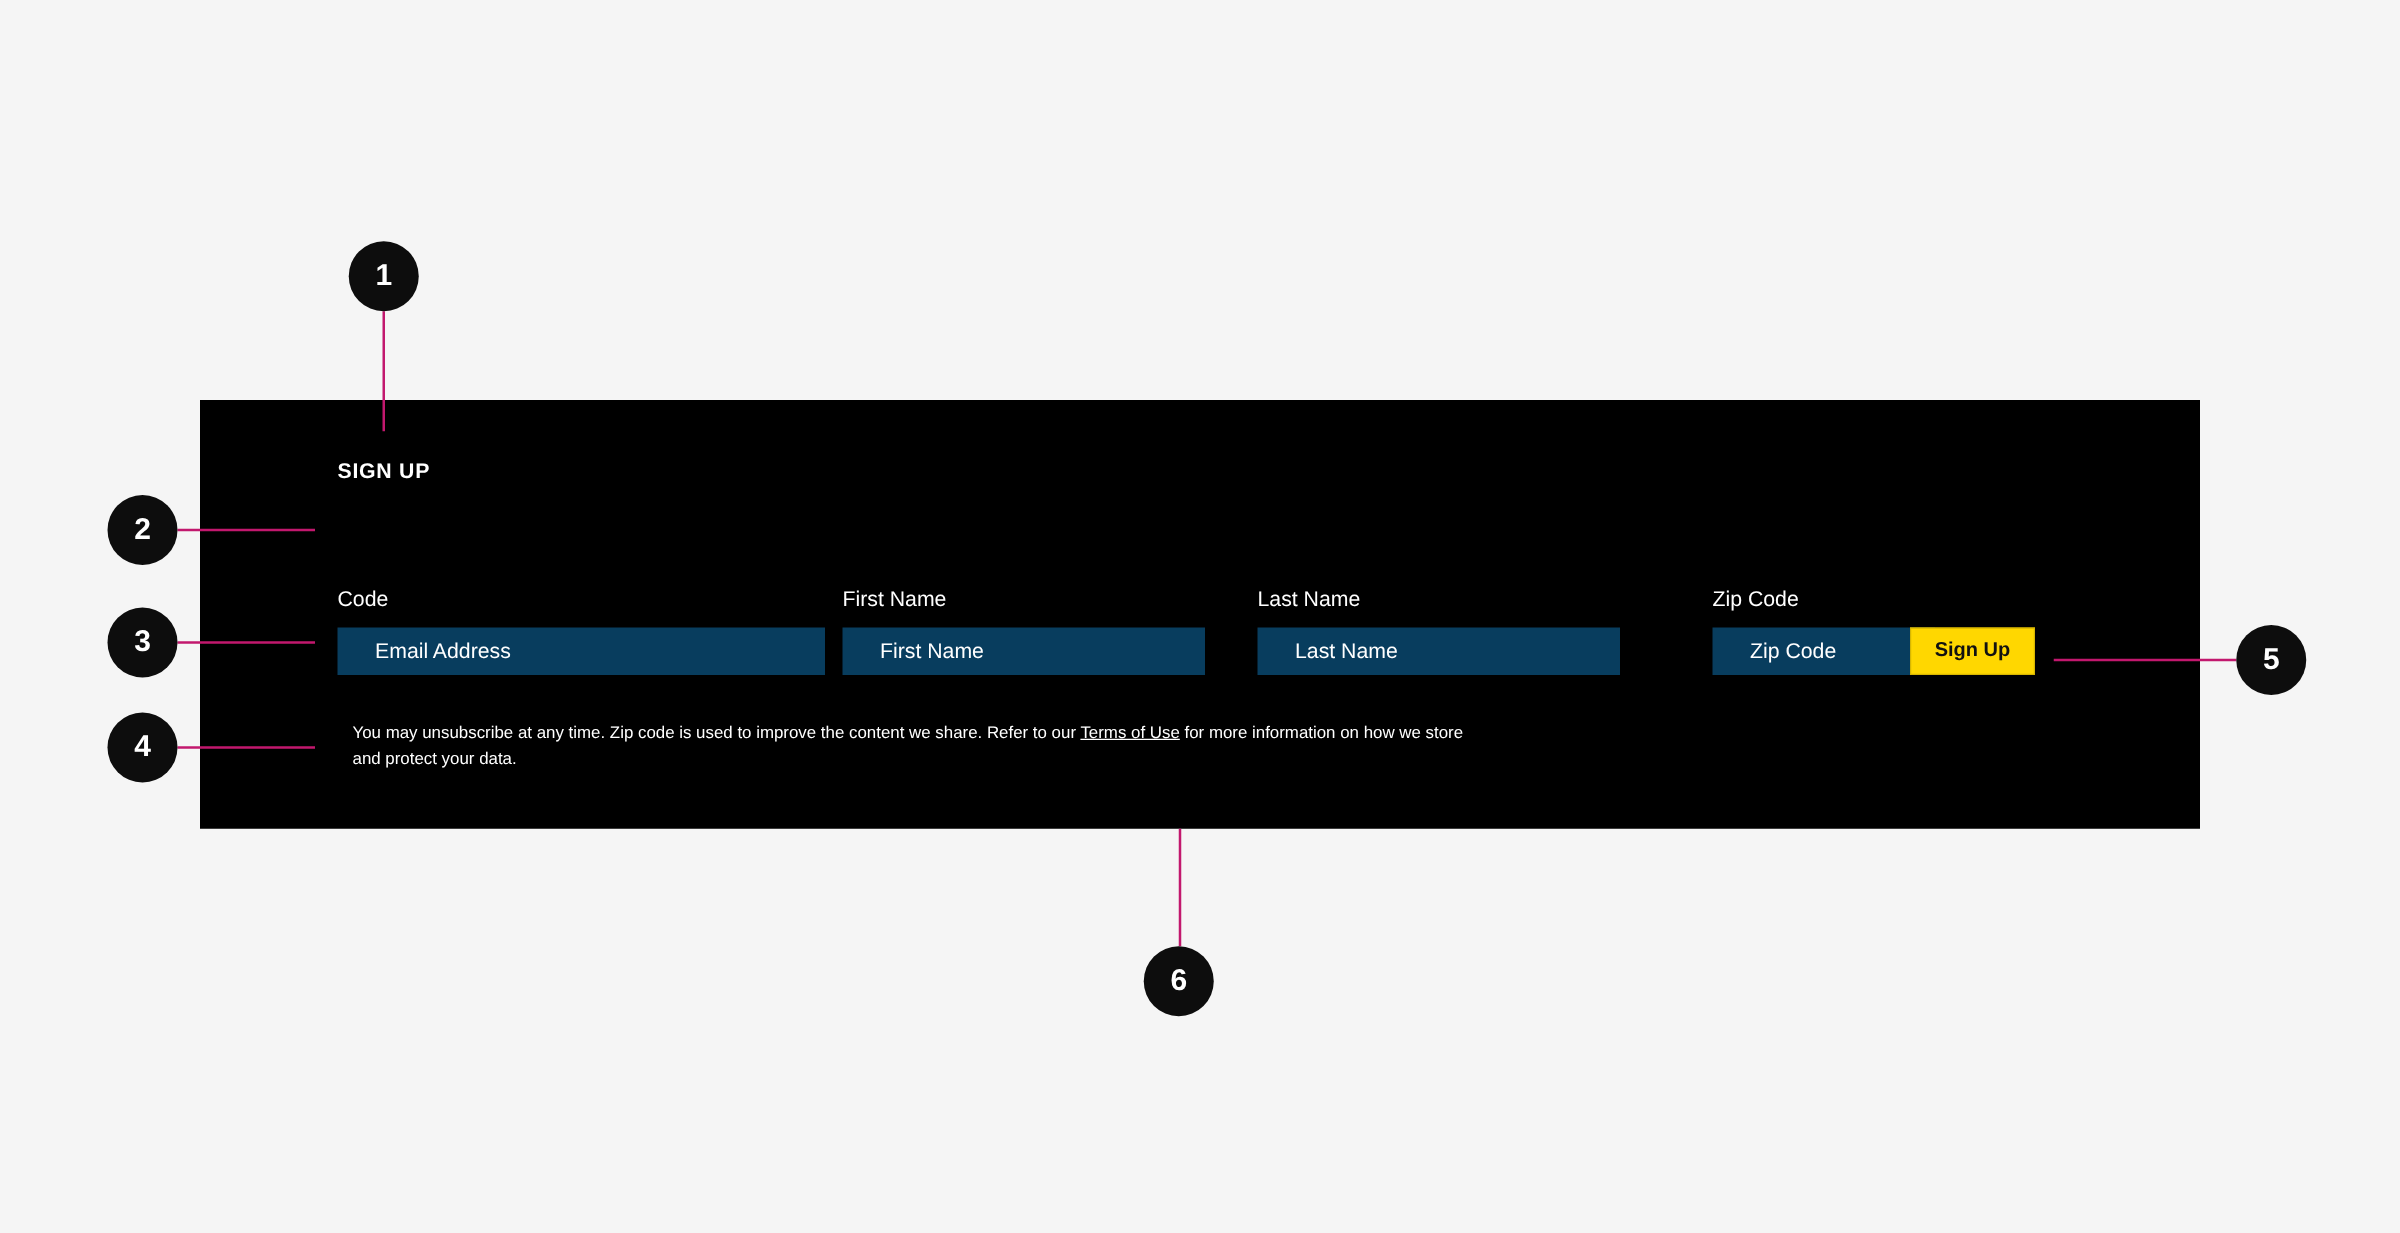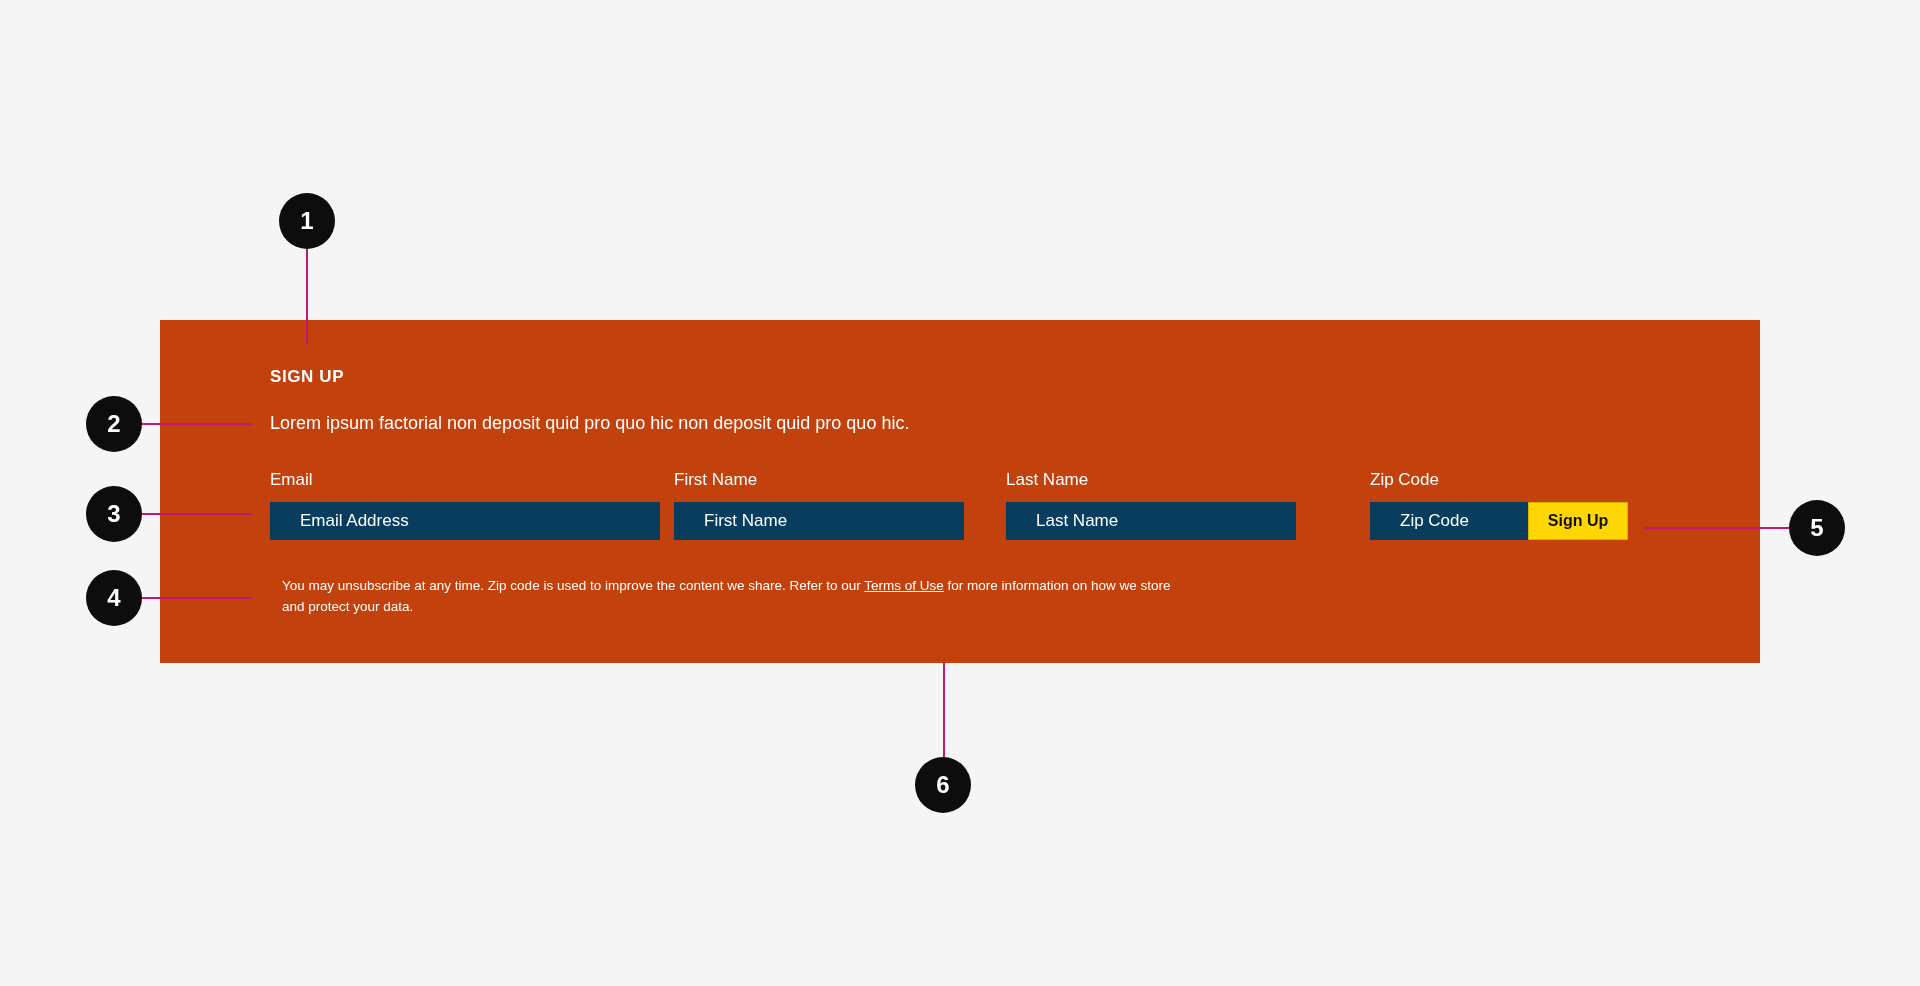--- a/index.html
+++ b/index.html
@@ -24,21 +24,21 @@
     height: 986px;
   }
 
   
   .signup-panel {
     position: absolute;
     left: 160px;
     top: 320px;
     width: 1600px;
     height: 343px;
-    background: #c2410c;
+    background: #000000;
     box-sizing: border-box;
     padding: 0;
   }
 
   .panel-inner {
     position: absolute;
     left: 110px;
     top: 0;
     right: 0;
     bottom: 0;
@@ -189,26 +189,25 @@
 </head>
 <body>
 
 <div id="stage">
 
   <div class="signup-panel">
     <div class="panel-inner">
 
       <div class="panel-heading">SIGN UP</div>
 
-      <div class="panel-desc">Lorem ipsum factorial non deposit quid pro quo hic non deposit quid pro quo hic.</div>
 
       <div class="form-row">
 
         <div class="field field-email">
-          <div class="field-label">Email</div>
+          <div class="field-label">Code</div>
           <input class="field-input" type="text" placeholder="Email Address" style="">
         </div>
 
         <div class="field field-first">
           <div class="field-label">First Name</div>
           <input class="field-input" type="text" placeholder="First Name" style="">
         </div>
 
         <div class="field field-last">
           <div class="field-label">Last Name</div>

